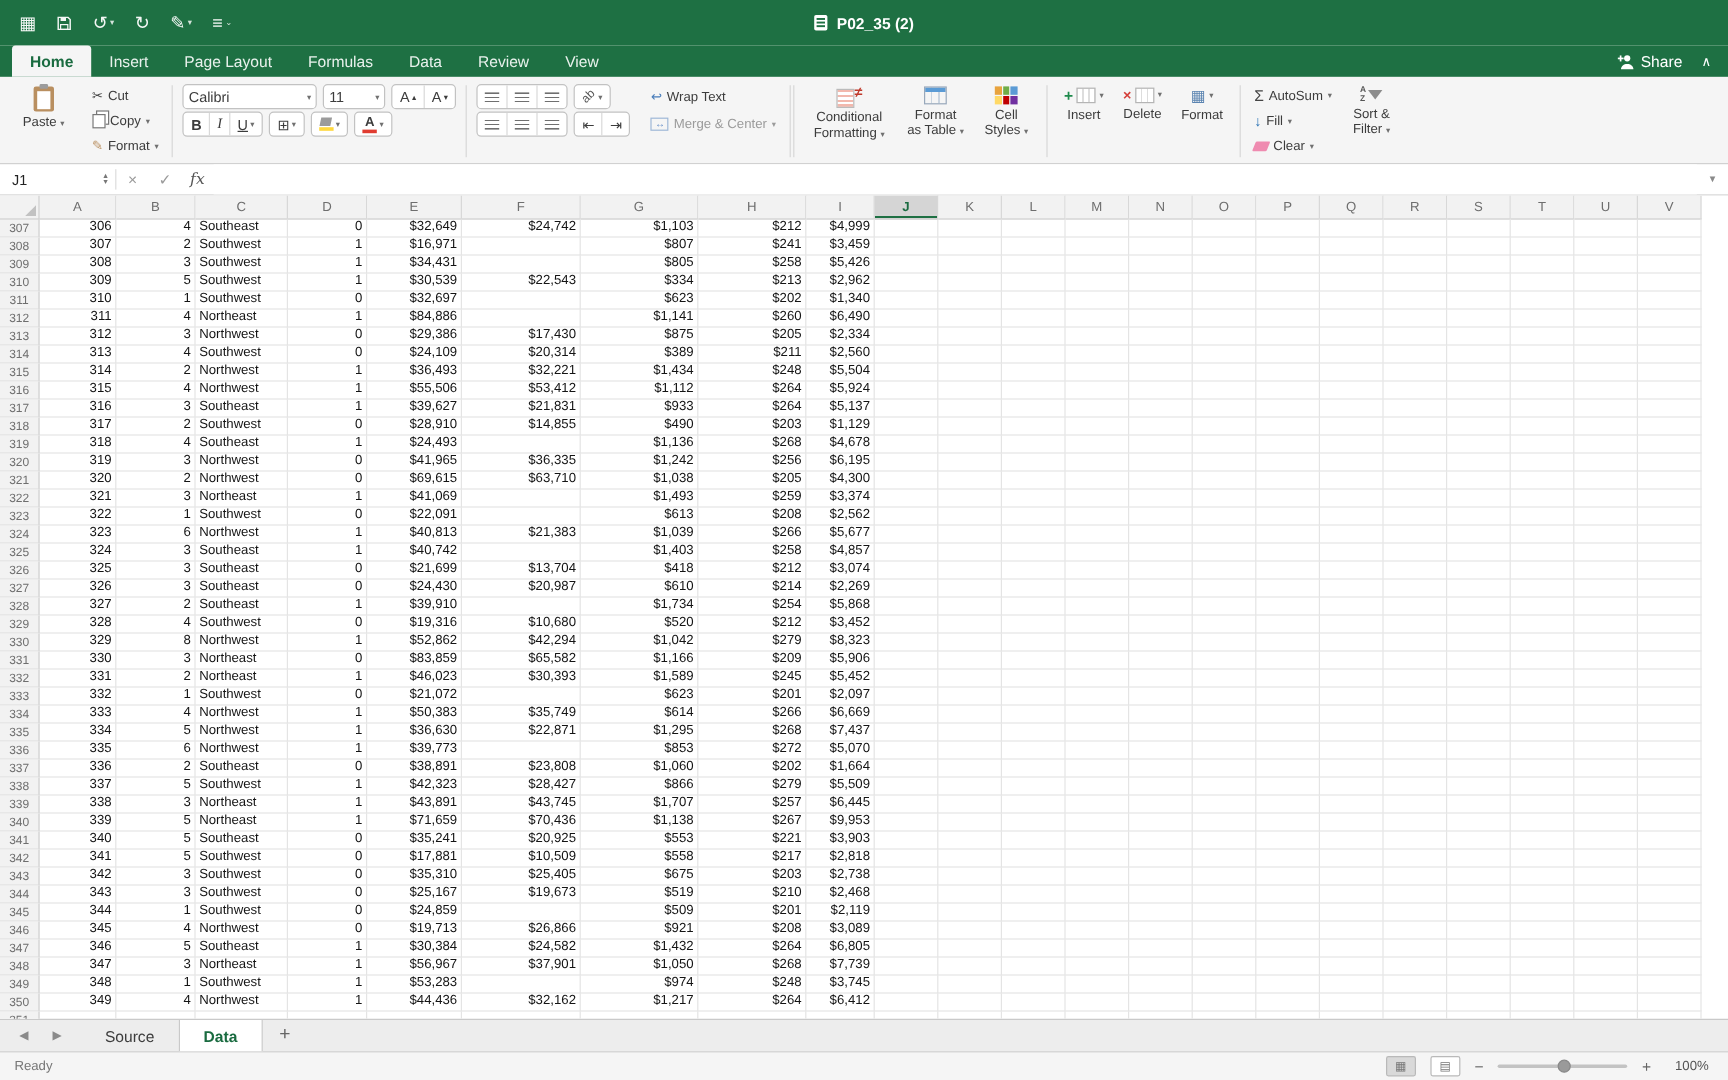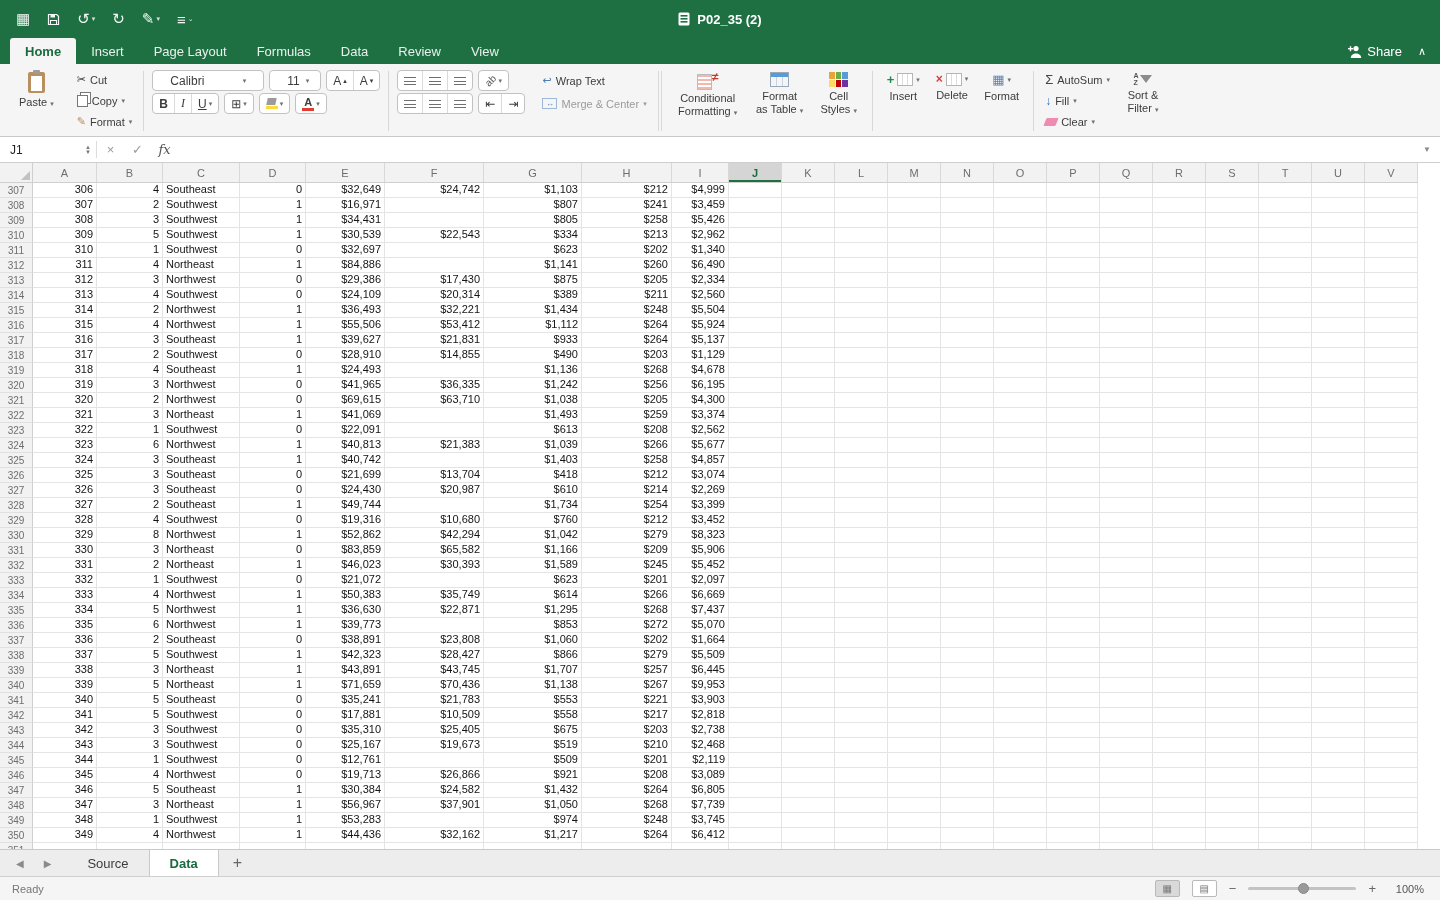--- a/index.html
+++ b/index.html
@@ -28,21 +28,21 @@
 
   
   .ribbon{height:73px;background:#f5f5f5;border-bottom:1px solid #c9c9c9;display:flex;align-items:stretch;padding:4px 6px 2px;font-size:11px;color:#3c3c3c;overflow:hidden}
   .grp{display:flex;flex-direction:column;justify-content:flex-start;padding:1px 7px}
   .grp.h{flex-direction:row;align-items:flex-start;gap:4px}
   .vdiv{width:1px;background:#d8d8d8;margin:3px 1px}
   .rrow{display:flex;align-items:center;height:23px;gap:5px}
   .bb{display:flex;flex-direction:column;align-items:center;gap:3px;padding:3px 6px;border-radius:4px}
   .bb .t{text-align:center;line-height:1.2;font-size:11px}
   .sbtn{display:flex;align-items:center;gap:4px;height:21px;padding:0 3px;border-radius:3px;white-space:nowrap}
-  .dd{background:#fff;border:1px solid #c2c2c2;border-radius:4px;height:21px;display:flex;align-items:center;justify-content:space-between;padding:0 17px;font-size:12px;gap:6px}
+  .dd{background:#fff;border:1px solid #c2c2c2;border-radius:4px;height:21px;display:flex;align-items:center;justify-content:space-between;padding:0 4px;font-size:12px;gap:6px}
   .seg{display:flex;align-items:stretch;border:1px solid #c2c2c2;border-radius:4px;background:#fff;height:21px;overflow:hidden}
   .seg>span{display:flex;align-items:center;justify-content:center;padding:0 6px;border-right:1px solid #d9d9d9;font-size:12px;gap:2px}
   .seg>span:last-child{border-right:none}
   .cv{font-size:7px;color:#707070}
   .gray,.gray .cv{color:#9b9b9b}
   .bars{display:inline-block;width:12px;height:8px;background:repeating-linear-gradient(to bottom,#6f6f6f 0 1px,transparent 1px 3.5px)}
   .tiny{font-size:7px;font-style:normal}
   .bold{font-weight:700}
   .ital{font-style:italic;font-family:"Liberation Serif",serif}
   .rot{display:inline-block;transform:rotate(-45deg);font-size:10px;color:#555}
@@ -964,25 +964,25 @@
         <div class="cell" style="width: 53px;"></div>
         <div class="cell" style="width: 53px;"></div>
         <div class="cell" style="width: 53px;"></div>
       </div>
       <div class="grow">
         <div class="rh">328</div>
         <div class="cell" style="width: 64px;">327</div>
         <div class="cell" style="width: 66px;">2</div>
         <div class="cell left" style="width: 77px;">Southeast</div>
         <div class="cell" style="width: 66px;">1</div>
-        <div class="cell" style="width: 79px;">$49,744</div>
+        <div class="cell" style="width: 79px;">$39,910</div>
         <div class="cell" style="width: 99px;"></div>
         <div class="cell" style="width: 98px;">$1,734</div>
         <div class="cell" style="width: 90px;">$254</div>
-        <div class="cell" style="width: 57px;">$3,399</div>
+        <div class="cell" style="width: 57px;">$5,868</div>
         <div class="cell" style="width: 53px;"></div>
         <div class="cell" style="width: 53px;"></div>
         <div class="cell" style="width: 53px;"></div>
         <div class="cell" style="width: 53px;"></div>
         <div class="cell" style="width: 53px;"></div>
         <div class="cell" style="width: 53px;"></div>
         <div class="cell" style="width: 53px;"></div>
         <div class="cell" style="width: 53px;"></div>
         <div class="cell" style="width: 53px;"></div>
         <div class="cell" style="width: 53px;"></div>
@@ -991,21 +991,21 @@
         <div class="cell" style="width: 53px;"></div>
       </div>
       <div class="grow">
         <div class="rh">329</div>
         <div class="cell" style="width: 64px;">328</div>
         <div class="cell" style="width: 66px;">4</div>
         <div class="cell left" style="width: 77px;">Southwest</div>
         <div class="cell" style="width: 66px;">0</div>
         <div class="cell" style="width: 79px;">$19,316</div>
         <div class="cell" style="width: 99px;">$10,680</div>
-        <div class="cell" style="width: 98px;">$760</div>
+        <div class="cell" style="width: 98px;">$520</div>
         <div class="cell" style="width: 90px;">$212</div>
         <div class="cell" style="width: 57px;">$3,452</div>
         <div class="cell" style="width: 53px;"></div>
         <div class="cell" style="width: 53px;"></div>
         <div class="cell" style="width: 53px;"></div>
         <div class="cell" style="width: 53px;"></div>
         <div class="cell" style="width: 53px;"></div>
         <div class="cell" style="width: 53px;"></div>
         <div class="cell" style="width: 53px;"></div>
         <div class="cell" style="width: 53px;"></div>
@@ -1290,21 +1290,21 @@
         <div class="cell" style="width: 53px;"></div>
         <div class="cell" style="width: 53px;"></div>
       </div>
       <div class="grow">
         <div class="rh">341</div>
         <div class="cell" style="width: 64px;">340</div>
         <div class="cell" style="width: 66px;">5</div>
         <div class="cell left" style="width: 77px;">Southeast</div>
         <div class="cell" style="width: 66px;">0</div>
         <div class="cell" style="width: 79px;">$35,241</div>
-        <div class="cell" style="width: 99px;">$21,783</div>
+        <div class="cell" style="width: 99px;">$20,925</div>
         <div class="cell" style="width: 98px;">$553</div>
         <div class="cell" style="width: 90px;">$221</div>
         <div class="cell" style="width: 57px;">$3,903</div>
         <div class="cell" style="width: 53px;"></div>
         <div class="cell" style="width: 53px;"></div>
         <div class="cell" style="width: 53px;"></div>
         <div class="cell" style="width: 53px;"></div>
         <div class="cell" style="width: 53px;"></div>
         <div class="cell" style="width: 53px;"></div>
         <div class="cell" style="width: 53px;"></div>
@@ -1389,21 +1389,21 @@
         <div class="cell" style="width: 53px;"></div>
         <div class="cell" style="width: 53px;"></div>
         <div class="cell" style="width: 53px;"></div>
       </div>
       <div class="grow">
         <div class="rh">345</div>
         <div class="cell" style="width: 64px;">344</div>
         <div class="cell" style="width: 66px;">1</div>
         <div class="cell left" style="width: 77px;">Southwest</div>
         <div class="cell" style="width: 66px;">0</div>
-        <div class="cell" style="width: 79px;">$12,761</div>
+        <div class="cell" style="width: 79px;">$24,859</div>
         <div class="cell" style="width: 99px;"></div>
         <div class="cell" style="width: 98px;">$509</div>
         <div class="cell" style="width: 90px;">$201</div>
         <div class="cell" style="width: 57px;">$2,119</div>
         <div class="cell" style="width: 53px;"></div>
         <div class="cell" style="width: 53px;"></div>
         <div class="cell" style="width: 53px;"></div>
         <div class="cell" style="width: 53px;"></div>
         <div class="cell" style="width: 53px;"></div>
         <div class="cell" style="width: 53px;"></div>

